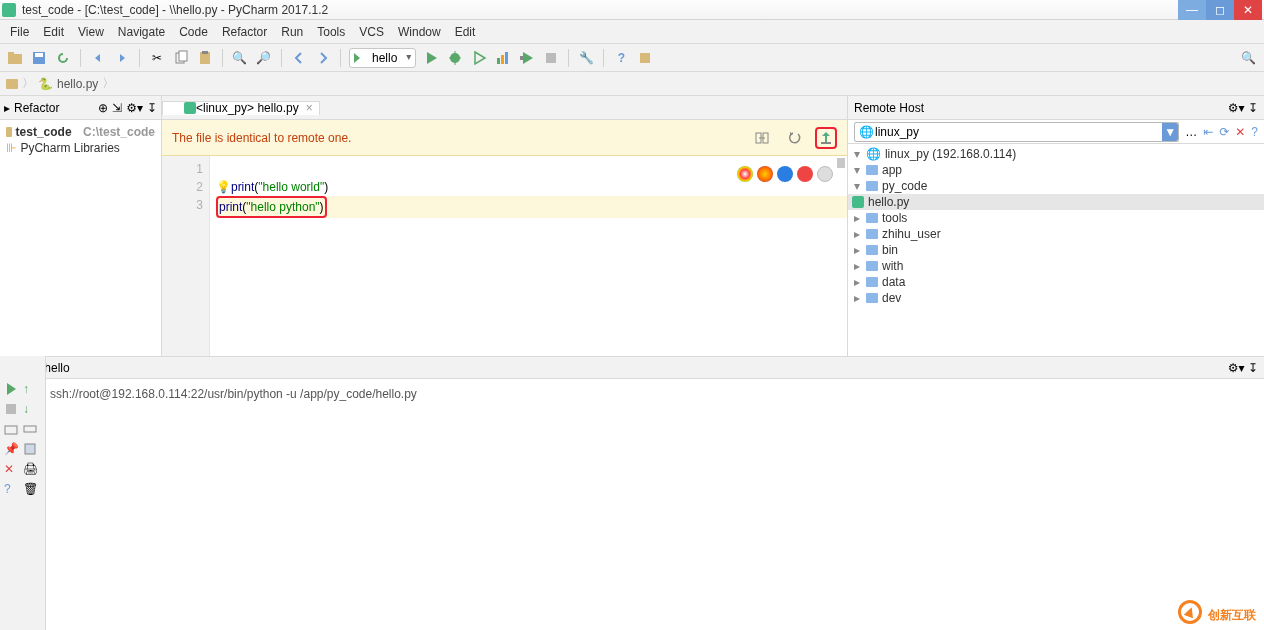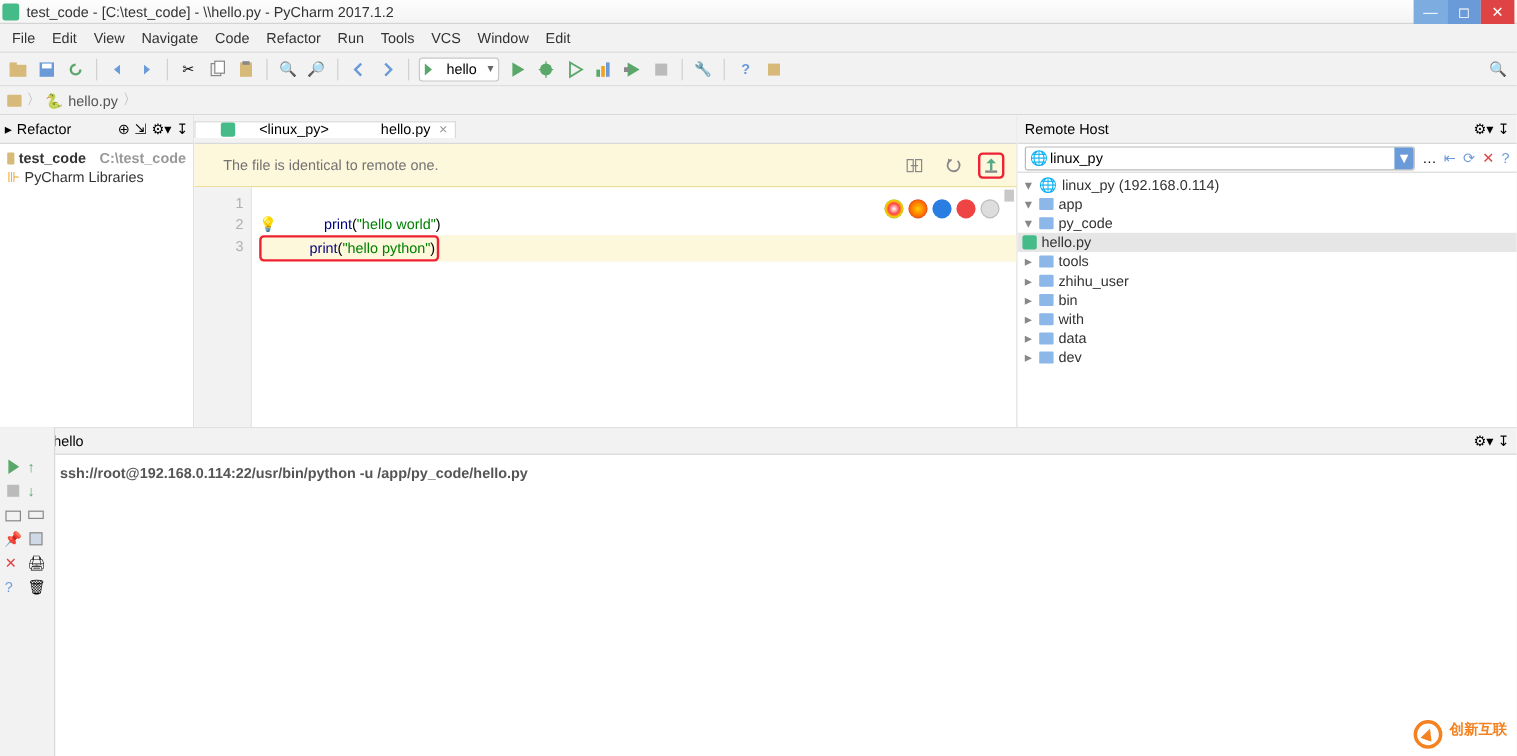--- a/index.html
+++ b/index.html
@@ -32,55 +32,55 @@
 .projectpane { width: 162px; background: #fff; border-right: 1px solid #d9d9d9; display: flex; flex-direction: column; }
 .projectpane .header { height: 24px; background: #f2f2f2; border-bottom: 1px solid #d9d9d9; display: flex; align-items: center; padding: 0 4px; gap: 4px; }
 .projectpane .tree { padding: 4px 6px; text-align: right; }
 .projectpane .tree .row { display: flex; align-items: center; gap: 4px; padding: 1px 0; color: #333; }
 .fold { width: 12px; height: 10px; background: #d7b97a; border-radius: 1px; }
 .fold.blue { background: #8bb8e8; }
 .gray { color: #999; font-weight: bold; }
 
 .editorpane { flex: 1; background: #fff; border-right: 1px solid #d9d9d9; display: flex; flex-direction: column; }
 .edtabs { height: 24px; background: #f2f2f2; border-bottom: 1px solid #d9d9d9; display: flex; align-items: center; }
-.edtab { height: 14px; background: #fff; border: 1px solid #d9d9d9; border-bottom: none; padding: 0 20px 0 21px; display: flex; align-items: center; gap: 20px; position: relative; }
+.edtab { height: 14px; background: #fff; border: 1px solid #d9d9d9; border-bottom: none; padding: 0 20px 0 21px; display: flex; align-items: center; gap: 0; position: relative; }
 .edtab .x { position: absolute; right: 6px; color: #999; }
 .pyicon { width: 12px; height: 12px; background: #4b8; border-radius: 2px; }
 .infobar { height: 36px; background: #fdf7db; border-bottom: 1px solid #eadf9f; display: flex; align-items: center; padding: 0 10px; gap: 10px; }
-.infobar .msg { flex: 1; color: #737373; margin-left: 14px; }
+.infobar .msg { flex: 1; color: #c2410c; }
 .boxbtn { width: 22px; height: 22px; display: flex; align-items: center; justify-content: center; }
 .redbox { border: 2px solid #e23; border-radius: 4px; padding: 1px; }
 .gutter { background: #f2f2f2; width: 48px; text-align: right; padding: 4px 6px 0 0; color: #b0b0b0; font-family: "Consolas", monospace; line-height: 18px; border-right: 1px solid #e6e6e6; }
 .codearea { flex: 1; font-family: "Consolas", monospace; line-height: 18px; padding: 4px 0 0 6px; position: relative; }
 .codewrap { display: flex; flex: 1; position: relative; }
 .browsericons { position: absolute; right: 14px; top: 10px; display: flex; gap: 4px; }
 .bico { width: 16px; height: 16px; border-radius: 50%; }
 .scrollmark { position: absolute; right: 2px; top: 2px; width: 8px; height: 10px; background: #c8c8c8; }
-.kw { color: #000080; margin-left: 39px; }
+.kw { color: #000080; }
 .str { color: #008000; }
 .hl { background: #fdf7db; }
 .bulb { color: #f0c419; }
 
 .remotepane { width: 416px; background: #fff; display: flex; flex-direction: column; }
 .remotepane .header { height: 24px; background: #f2f2f2; border-bottom: 1px solid #d9d9d9; display: flex; align-items: center; padding: 0 6px; justify-content: space-between; }
 .remotepane .dropdown { height: 24px; border-bottom: 1px solid #d9d9d9; display: flex; align-items: center; padding: 0 6px; gap: 6px; }
 .remotepane .dd { flex: 1; border: 1px solid #b8b8b8; border-radius: 2px; padding: 2px 18px 2px 20px; background: #fff; position: relative; }
 .remotepane .dd .arrow { position: absolute; right: 0; top: 0; bottom: 0; width: 16px; background: #6a9bd8; color: #fff; display: flex; align-items: center; justify-content: center; border-radius: 0 2px 2px 0; }
 .remotepane .tree { padding: 2px 0; }
 .remotepane .tree .row { display: flex; align-items: center; gap: 4px; padding: 1px 4px; color: #333; }
 .remotepane .tree .row.sel { background: #e6e6e6; }
 .tri { color: #888; width: 10px; display: inline-block; text-align: center; }
 .ind1 { padding-left: 18px; } .ind2 { padding-left: 34px; } .ind4 { padding-left: 66px; }
 
 .rungutter { position: absolute; left: 0; top: 356px; bottom: 0; width: 46px; background: #f2f2f2; border-right: 1px solid #d9d9d9; display: flex; flex-direction: column; align-items: center; padding-top: 26px; gap: 6px; }
 .runpanel { position: absolute; left: 0; right: 0; top: 356px; bottom: 0; background: #fff; border-top: 1px solid #d9d9d9; }
 .runpanel .header { height: 22px; background: #f2f2f2; border-bottom: 1px solid #d9d9d9; display: flex; align-items: center; padding: 0 6px; justify-content: space-between; }
-.console { position: absolute; left: 50px; top: 28px; right: 6px; font-family: "Consolas", monospace; color: #555; line-height: 18px; font-weight: bold; }
-
-.watermark { position: absolute; right: 8px; bottom: 6px; color: #f58220; font-weight: bold; font-size: 16px; display: flex; align-items: flex-start; gap: 6px; }
+.console { position: absolute; left: 50px; top: 28px; right: 6px; font-family: "Consolas", monospace; color: #555; line-height: 18px; }
+
+.watermark { position: absolute; right: 8px; bottom: 6px; color: #f58220; font-weight: bold; font-size: 16px; display: flex; align-items: flex-end; gap: 6px; }
 .watermark .logo { width: 24px; height: 24px; border: 3px solid #f58220; border-radius: 50%; position: relative; }
 .watermark .logo::after { content: ""; position: absolute; inset: 4px; background: #f58220; clip-path: polygon(50% 0, 100% 100%, 0 100%); transform: rotate(20deg); }
 
 svg { display: block; }
 </style>
 </head>
 <body>
 
 <div class="titlebar">
   <div class="appicon"></div>

